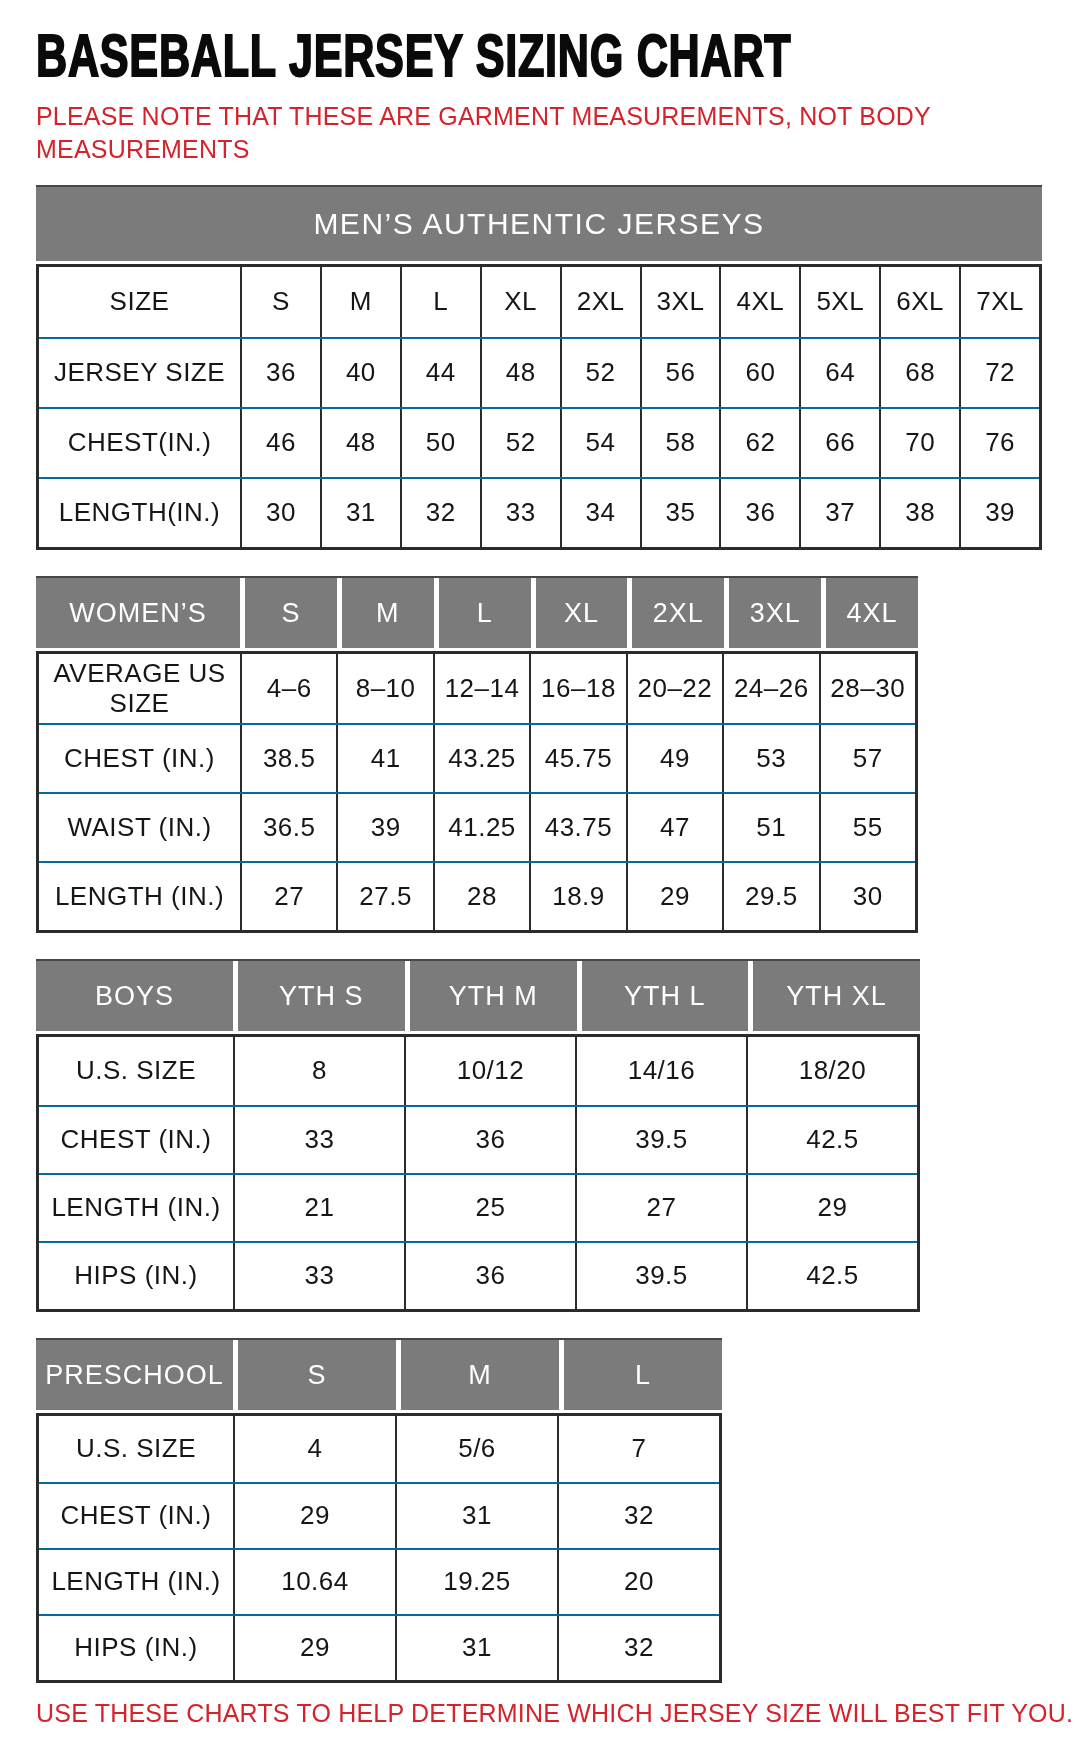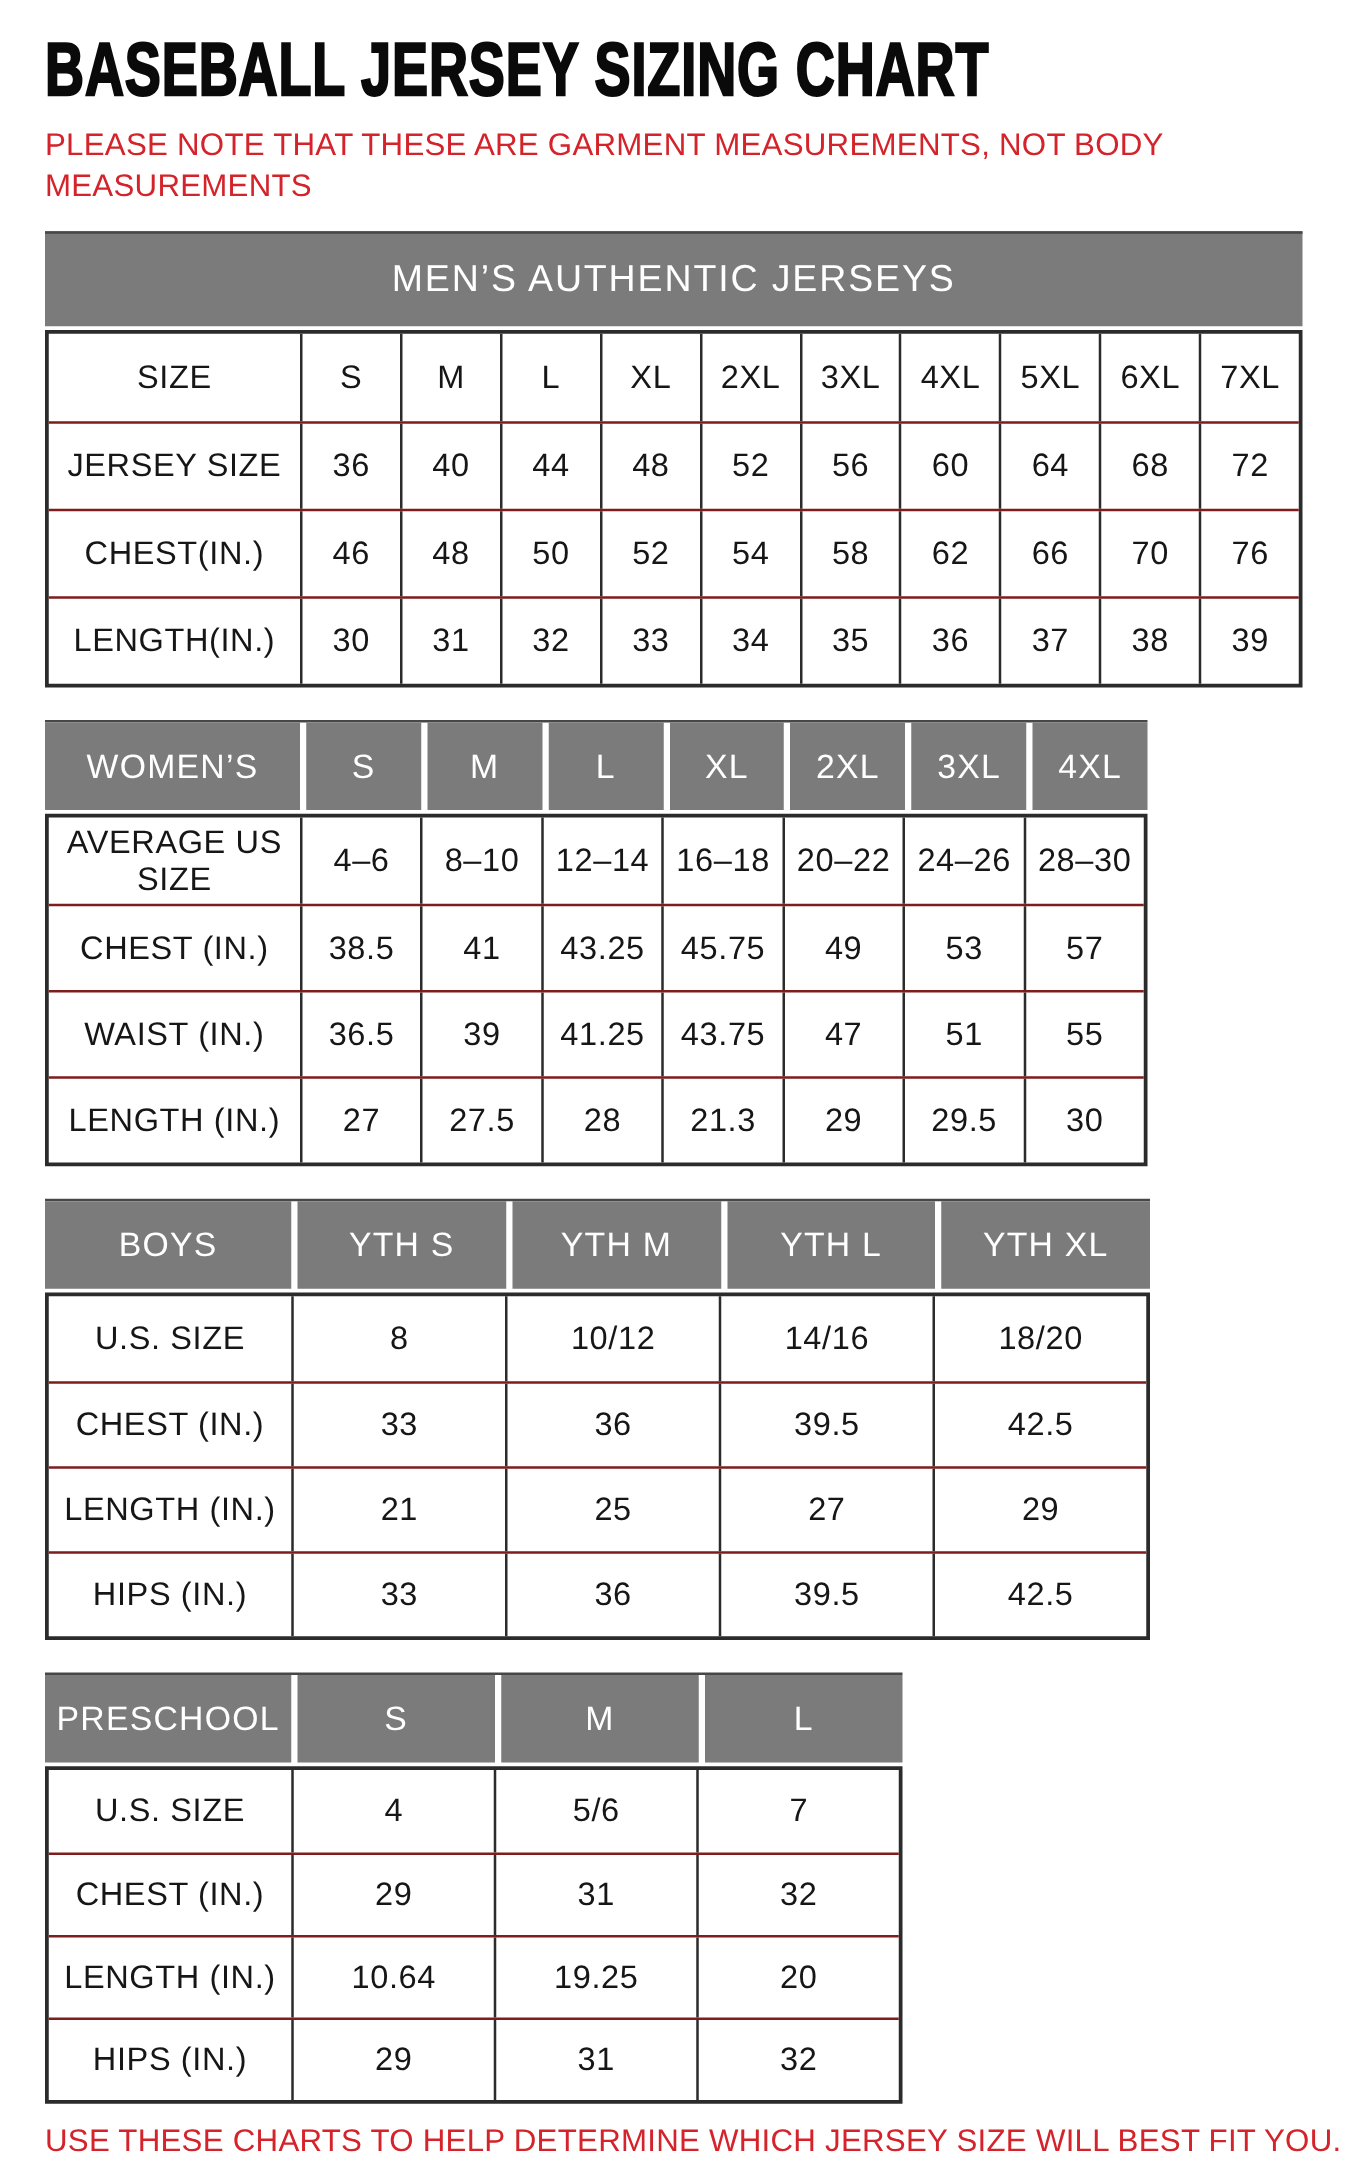--- a/index.html
+++ b/index.html
@@ -82,21 +82,21 @@
     color: #ffffff;
     display: flex;
     align-items: center;
     justify-content: center;
     font-size: 27px;
     letter-spacing: 1px;
   }
 
   .t-body { border: 3px solid #2b2b2b; background: #ffffff; }
   .t-row { display: flex; }
-  .t-row + .t-row { border-top: 2px solid #7f1d1d; }
+  .t-row + .t-row { border-top: 2px solid #0369a1; }
   .mens .t-row { height: 70px; justify-content: center; }
   .womens .t-row { height: 69px; }
   .boys .t-row { height: 68px; }
   .preschool .t-row { height: 66px; }
 
   .cell {
     display: flex;
     align-items: center;
     justify-content: center;
     text-align: center;
@@ -243,21 +243,21 @@
             <div class="cell data-cell">51</div>
             <div class="cell data-cell">55</div>
           </div>
       </div>
       <div class="t-row">
         <div class="cell label-cell">LENGTH (IN.)</div>
         <div class="row-cells">
             <div class="cell data-cell">27</div>
             <div class="cell data-cell">27.5</div>
             <div class="cell data-cell">28</div>
-            <div class="cell data-cell">21.3</div>
+            <div class="cell data-cell">18.9</div>
             <div class="cell data-cell">29</div>
             <div class="cell data-cell">29.5</div>
             <div class="cell data-cell">30</div>
           </div>
       </div>
     </div>
   </div>
 
   <div class="size-table boys">
     <div class="t-head">

